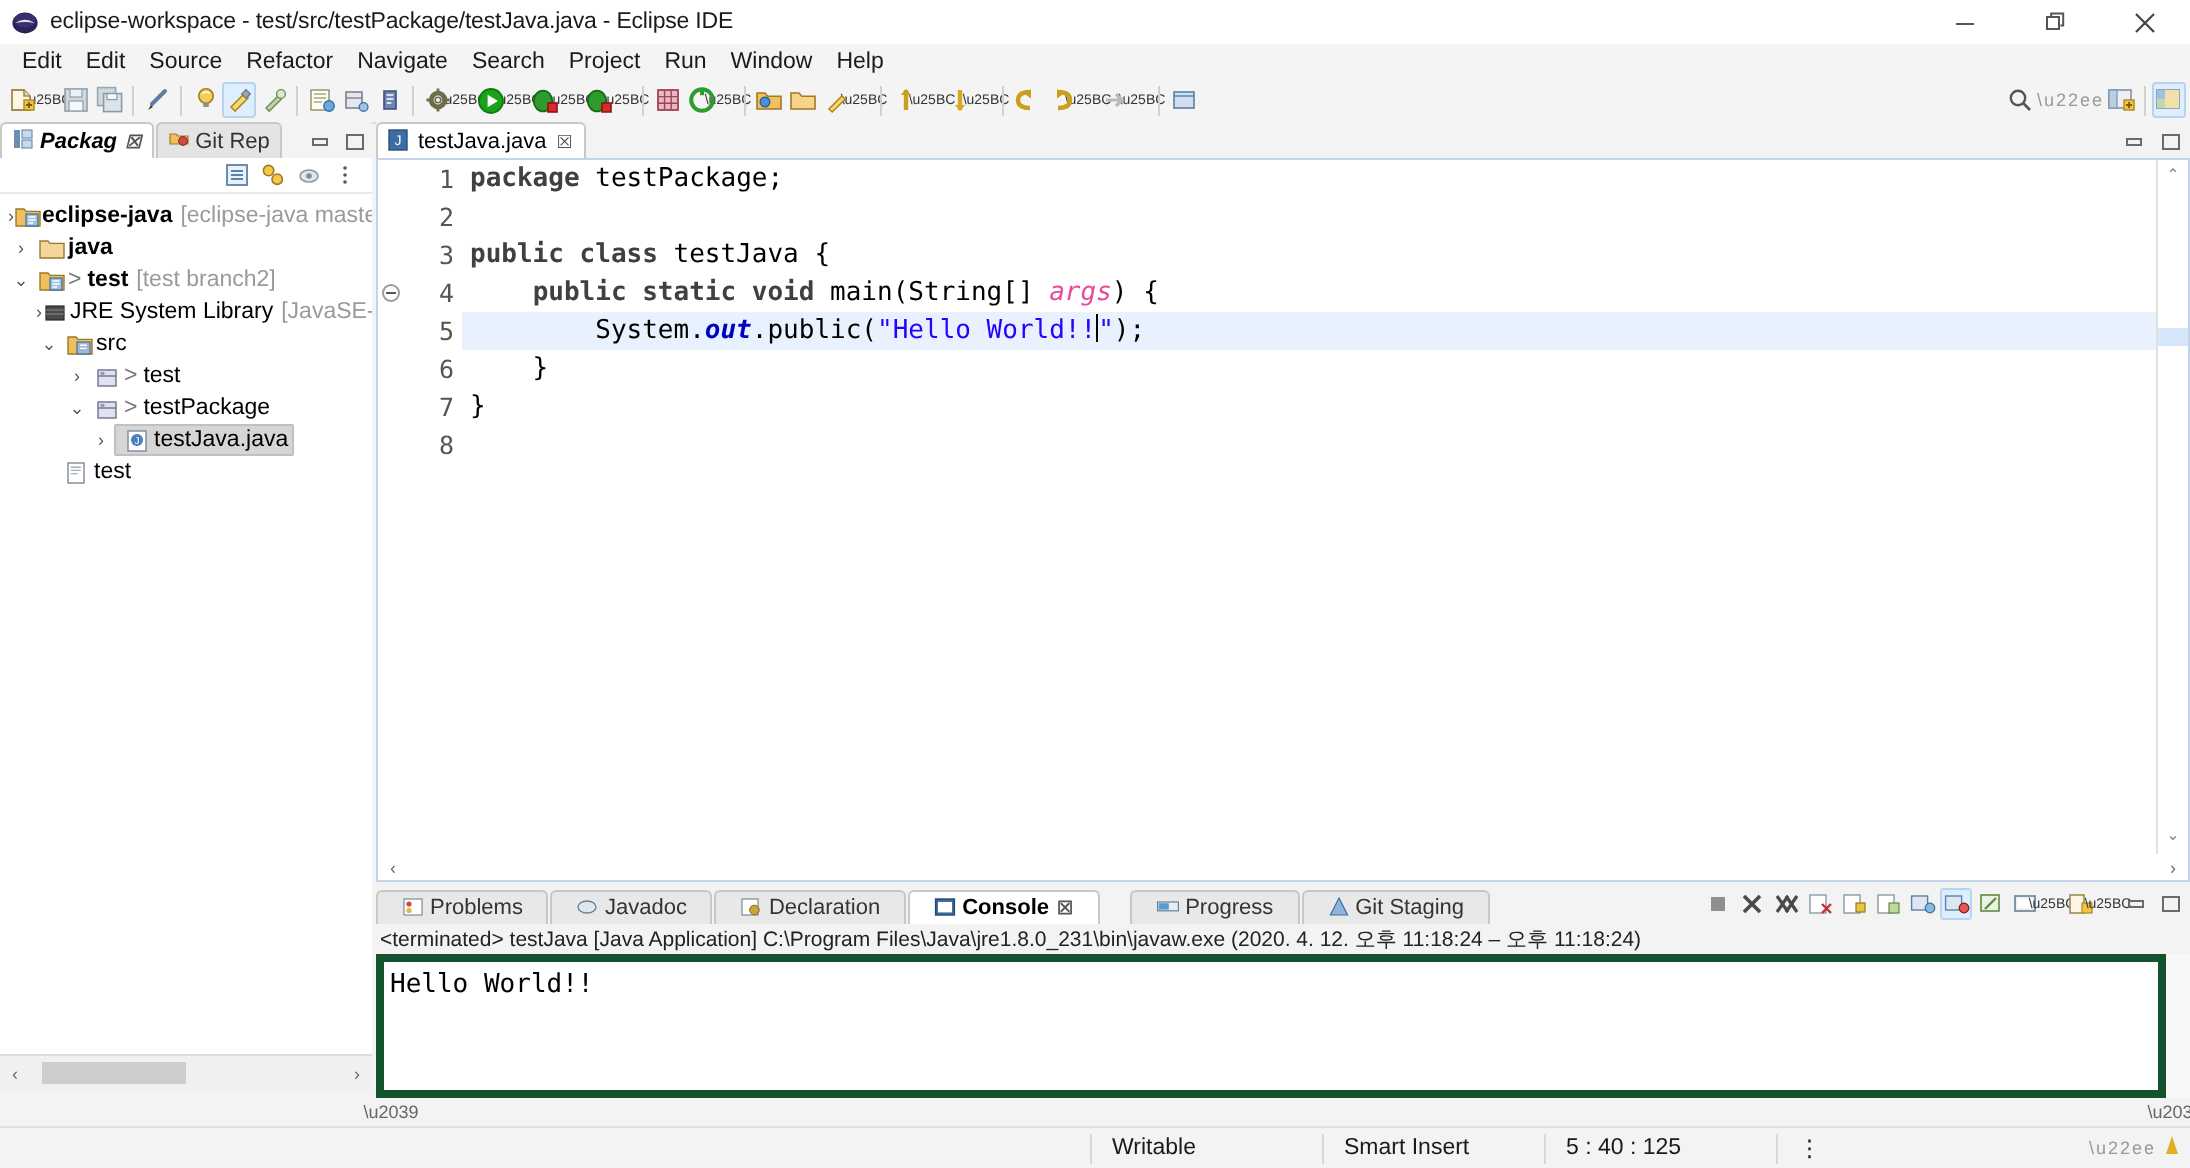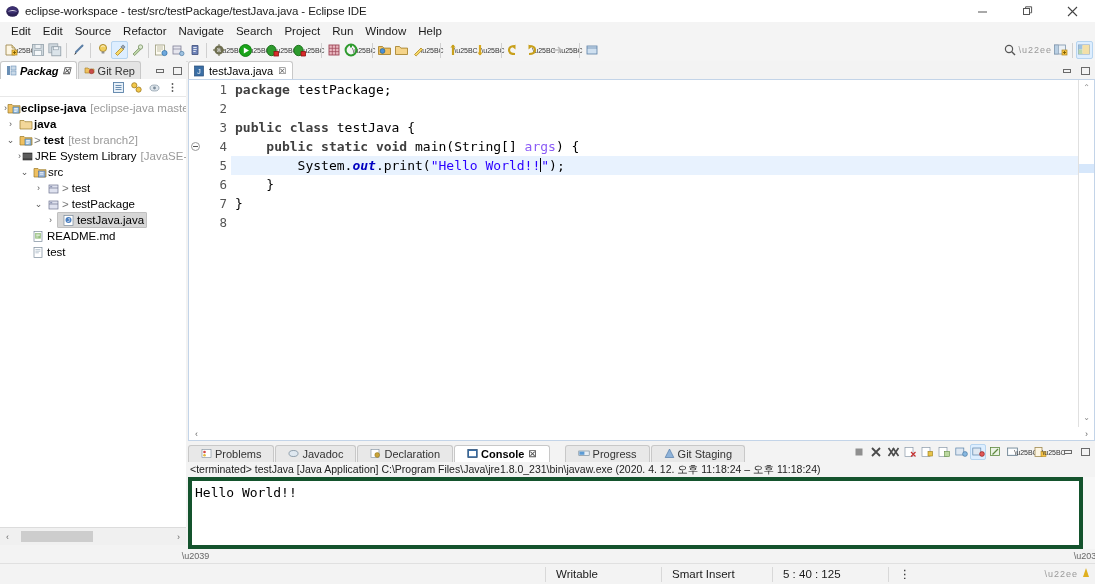--- a/index.html
+++ b/index.html
@@ -78,21 +78,21 @@
   .gutter-num{width:26px;background:#ffffff;text-align:right;padding-right:4px;
     font-family:"DejaVu Sans Mono", monospace;font-size:12.5px;color:#555;}
   .codearea{flex:1;position:relative;background:#ffffff;overflow:hidden;}
   .cline{height:19px;line-height:19px;font-family:"DejaVu Sans Mono", monospace;font-size:13px;
     white-space:pre;padding-left:4px;}
   .gline{height:19px;line-height:19px;position:relative;}
   .hl{background:#e8f2fe;}
   .kw{color:#404040;font-weight:bold;}
   .str{color:#2a00ff;}
   .fld{color:#0000c0;font-style:italic;font-weight:bold;}
-  .param{color:#8b5cf6;}
+  .param{color:#ec4899;font-style:italic;}
   .caret{display:inline-block;width:1px;height:14px;background:#000;vertical-align:-2px;}
   .fold-marker{position:absolute;right:1px;width:9px;height:9px;border:1px solid #9a9a9a;
     border-radius:50%;background:#ffffff;box-sizing:border-box;}
   .fold-marker:after{content:"";position:absolute;left:1px;top:3px;width:5px;height:1px;background:#555;}
   .vscroll{width:15px;background:#ffffff;border-left:1px solid #e0e0e0;position:relative;}
   .vs-up,.vs-dn{height:14px;display:flex;align-items:center;justify-content:center;
     font-size:8px;color:#8a8a8a;}
   .vs-mark{position:absolute;left:0;width:15px;height:9px;background:#d6e7fb;}
   .ehscroll{position:absolute;left:0;bottom:0;width:907px;height:14px;}
 
@@ -554,30 +554,20 @@
             <svg width="13" height="13" viewBox="0 0 13 13">
               <rect x="2" y="1.5" width="9" height="10" fill="#ffffff" stroke="#7a8a9a" stroke-width="0.7"></rect>
               <circle cx="6.5" cy="6" r="3" fill="#4a7fc1"></circle>
               <text x="6.5" y="8.2" font-size="5" fill="#fff" text-anchor="middle" font-family="Liberation Sans">J</text>
             </svg>
           </span>
           <span class="tlabel">testJava.java</span>
         </span>
       </div>
 
-      <div class="trow" style="padding-left:30px">
-        <span class="ticon">
-          <svg width="13" height="13" viewBox="0 0 13 13">
-            <rect x="2" y="1.5" width="8" height="10" fill="#ffffff" stroke="#7a8a9a" stroke-width="0.7"></rect>
-            <rect x="3.2" y="3" width="5.6" height="5.6" fill="#6fa84f" opacity="0.75"></rect>
-            <path d="M4.2 4.2 h3.6 M4.2 5.6 h3.6 M4.2 7 h2.2" stroke="#fff" stroke-width="0.7"></path>
-          </svg>
-        </span>
-        <span class="tlabel">README.md</span>
-      </div>
 
       <div class="trow" style="padding-left:30px">
         <span class="ticon">
           <svg width="13" height="13" viewBox="0 0 13 13">
             <rect x="2" y="1.5" width="8" height="10" fill="#ffffff" stroke="#7a8a9a" stroke-width="0.7"></rect>
             <path d="M3.4 3.6 h5 M3.4 5.2 h5 M3.4 6.8 h3.4" stroke="#9fb0c0" stroke-width="0.7"></path>
           </svg>
         </span>
         <span class="tlabel">test</span>
       </div>
@@ -641,21 +631,21 @@
           <div class="gline" style="font-family: &quot;DejaVu Sans Mono&quot;, monospace;">7</div>
           <div class="gline" style="font-family: &quot;DejaVu Sans Mono&quot;, monospace;">8</div>
         </div>
       <div class="codearea">
 
         <div id="code-lines">
             <div class="cline"><span class="kw">package </span><span>testPackage;</span></div>
             <div class="cline"></div>
             <div class="cline"><span class="kw">public class </span><span>testJava {</span></div>
             <div class="cline"><span>    </span><span class="kw">public static void </span><span>main(String[] </span><span class="param">args</span><span>) {</span></div>
-            <div class="cline hl" style="margin-left: -42px; padding-left: 46px;"><span>        System.</span><span class="fld">out</span><span>.print(</span><span class="str">"Hello World!!</span><span class="caret"></span><span class="str">"</span><span>);</span></div>
+            <div class="cline hl" style="margin-left: -42px; padding-left: 46px;"><span>        System.</span><span class="fld">out</span><span>.public(</span><span class="str">"Hello World!!</span><span class="caret"></span><span class="str">"</span><span>);</span></div>
             <div class="cline"><span>    }</span></div>
             <div class="cline"><span>}</span></div>
             <div class="cline"></div>
           </div>
       </div>
       <div class="vscroll">
         <div class="vs-up">⌃</div>
         <div class="vs-mark" style="top:84px"></div>
         <div class="vs-dn" style="position:absolute;bottom:16px;width:15px">⌄</div>
       </div>

